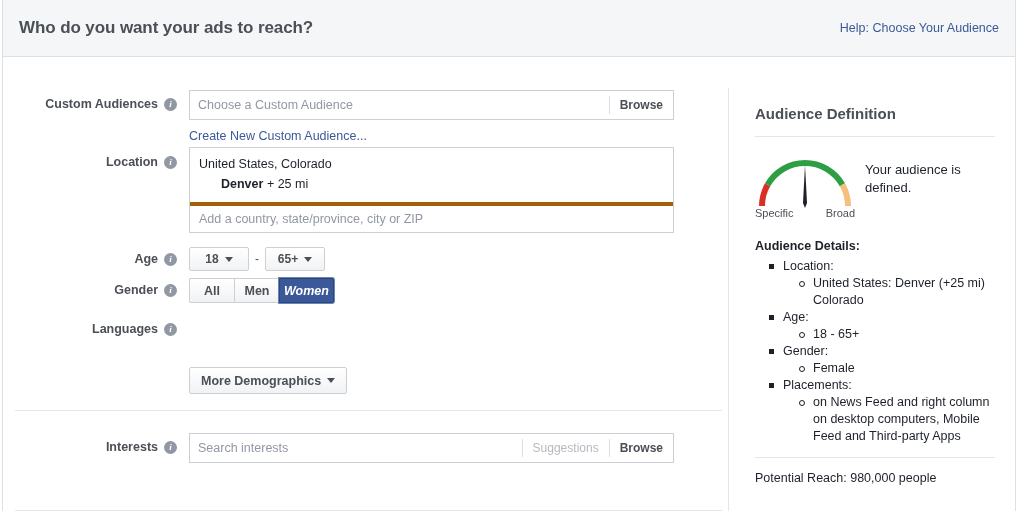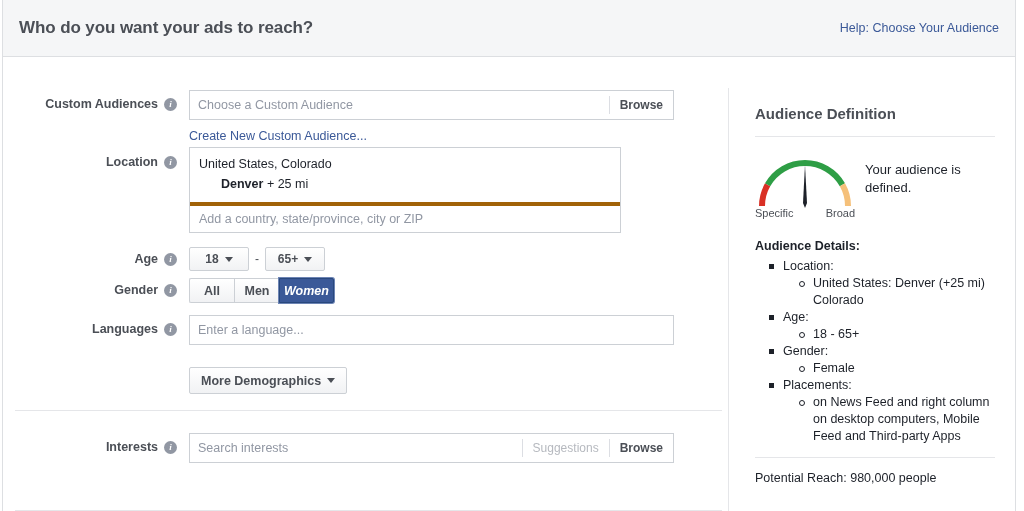--- a/index.html
+++ b/index.html
@@ -92,21 +92,21 @@
     white-space: nowrap;
   }
   .field-action.muted { color: #b6b9bf; font-weight: normal; }
 
   .create-link {
     font-size: 12.5px; color: #3b5998; cursor: pointer; text-decoration: none;
   }
 
   
   .loc-box {
-    width: 432px; border: 1px solid #ccd0d5; background: #ffffff;
+    width: 485px; border: 1px solid #ccd0d5; background: #ffffff;
   }
   .loc-top { padding: 7px 9px 8px 9px; }
   .loc-line { font-size: 12.5px; color: #1d2129; line-height: 19px; }
   .loc-sub { padding-left: 22px; font-size: 12.5px; color: #1d2129; line-height: 20px; }
   .loc-sub b { font-weight: bold; text-align: center; }
   .loc-bottom {
     border-top: 4px solid #a16207; height: 30px;
     display: flex; align-items: center; padding: 0 9px;
     font-size: 12.5px; color: #9197a3;
   }
@@ -261,23 +261,20 @@
           <div class="seg">All</div>
           <div class="seg">Men</div>
           <div class="seg active">Women</div>
         </div>
       </div>
 
       <div class="row" style="left:0; top:258px;">
         <div class="row-label" style="padding-top:8px;">
           <span>Languages</span>
           <span class="info-icon">i</span>
-        </div>
-        <div class="field">
-          <div class="ph">Enter a language...</div>
         </div>
       </div>
 
       <div class="row" style="left:186px; top:301px;margin-top:9px;">
         <div class="btn btn-wide">
           <span>More Demographics</span>
           <span class="caret"></span>
         </div>
       </div>
 

